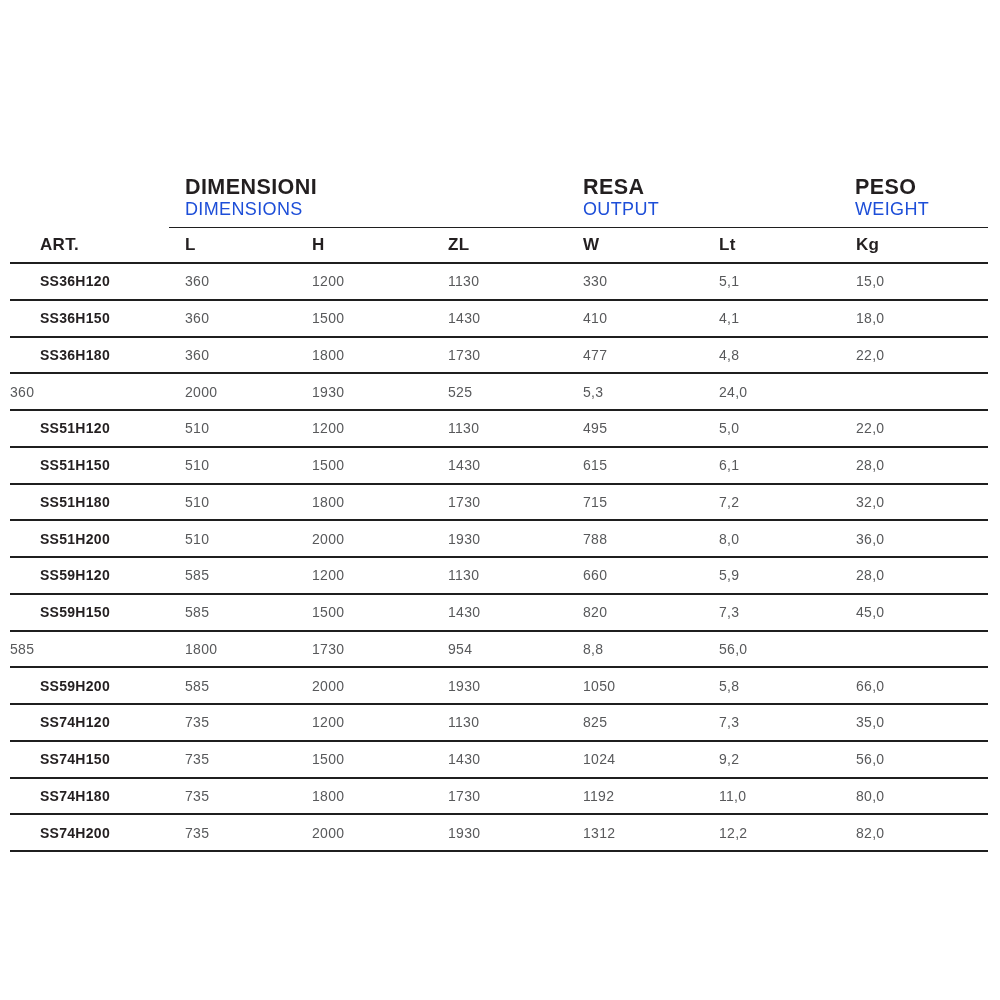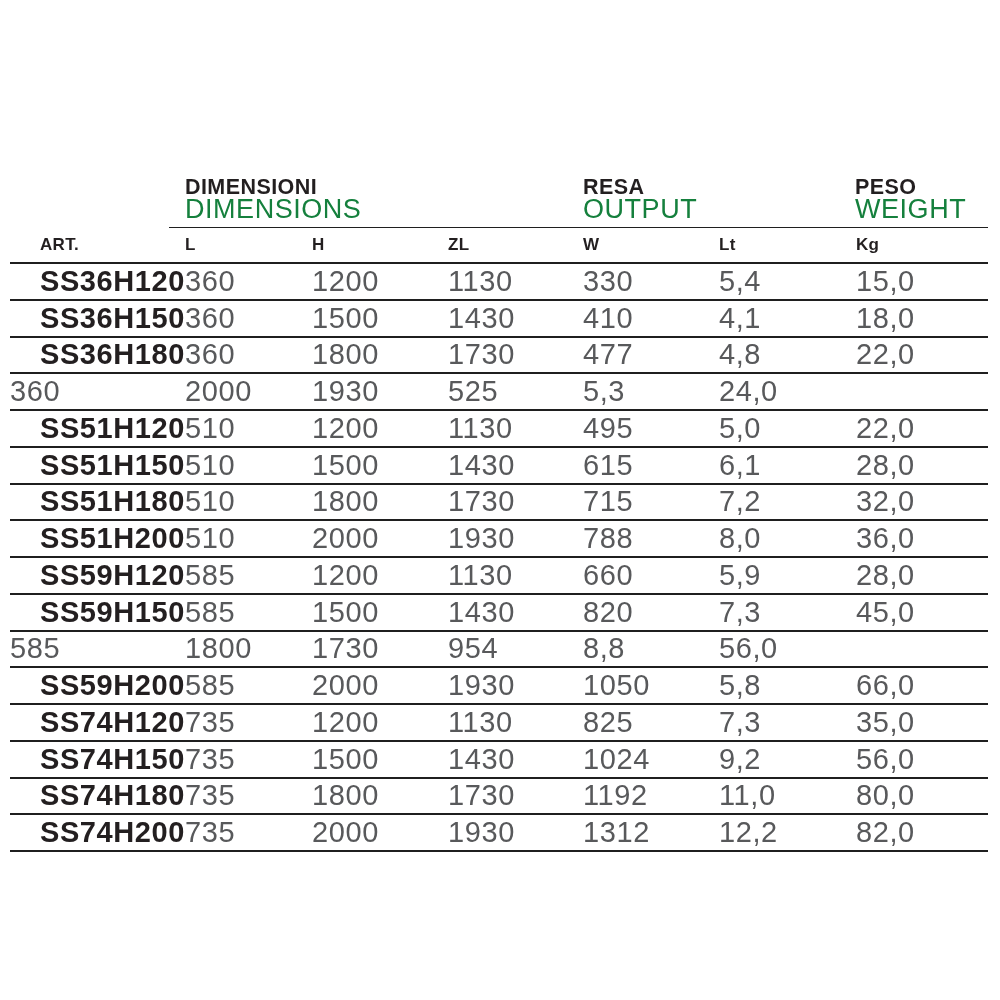--- a/index.html
+++ b/index.html
@@ -49,24 +49,24 @@
   }
   .group-label .it {
     display: block;
     font-size: 21.5px;
     font-weight: 600;
     letter-spacing: 0.02em;
     color: #231f20;
   }
   .group-label .en {
     display: block;
-    font-size: 27px;
+    font-size: 18px;
     font-weight: 400;
     letter-spacing: 0.02em;
-    color: #15803d;
+    color: #1d4ed8;
   }
   .gl-dimensions { left: 16px; }
   .gl-output     { left: 414px; }
   .gl-capacity   { left: 549px; }
   .gl-weight     { left: 686px; }
 
   
   .units-row, .data-row {
     display: grid;
     grid-template-columns: 175px 127px 136px 135px 136px 137px 132px;
@@ -76,21 +76,21 @@
     height: 34px;
     border-bottom: 2px solid #1f1f1f;
     font-size: 17px;
     font-weight: 600;
     letter-spacing: 0.02em;
     color: #231f20;
   }
   .data-row {
     height: 34.75px;
     border-bottom: 2px solid #1f1f1f;
-    font-size: 29px;
+    font-size: 14px;
     letter-spacing: 0.02em;
   }
   .cell-first { padding-left: 30px; }
   .cell-art {
     padding-left: 30px;
     font-weight: 600;
     color: #231f20;
     white-space: nowrap;
   }
   .cell-num {
@@ -132,21 +132,21 @@
       <div>Kg</div>
     </div>
 
     <div id="table-body">
   <div class="data-row">
     <div class="cell-art">SS36H120</div>
     <div class="cell-num">360</div>
     <div class="cell-num">1200</div>
     <div class="cell-num">1130</div>
     <div class="cell-num">330</div>
-    <div class="cell-num">5,4</div>
+    <div class="cell-num">5,1</div>
     <div class="cell-num">15,0</div>
   </div>
 
   <div class="data-row">
     <div class="cell-art">SS36H150</div>
     <div class="cell-num">360</div>
     <div class="cell-num">1500</div>
     <div class="cell-num">1430</div>
     <div class="cell-num">410</div>
     <div class="cell-num">4,1</div>

